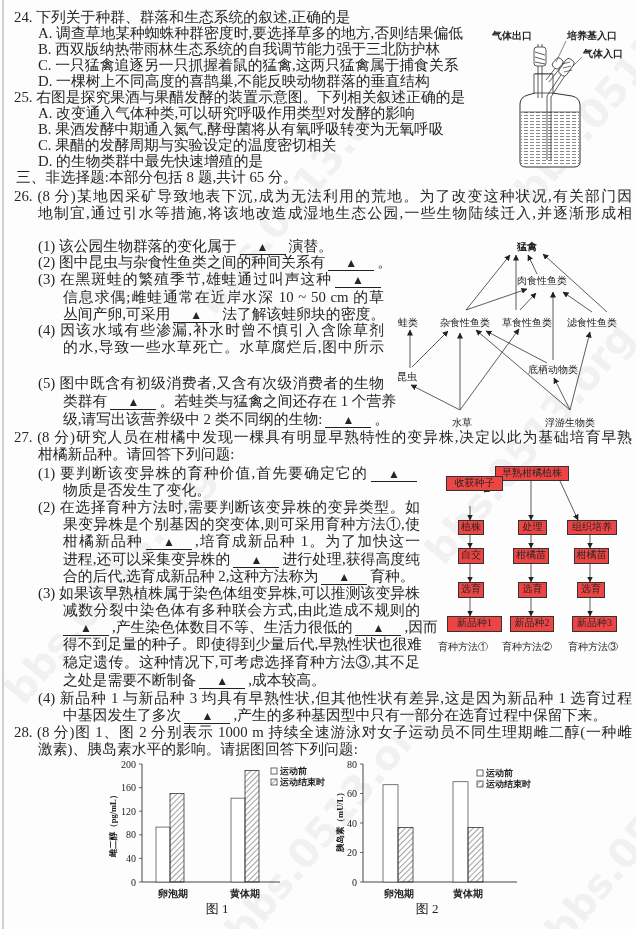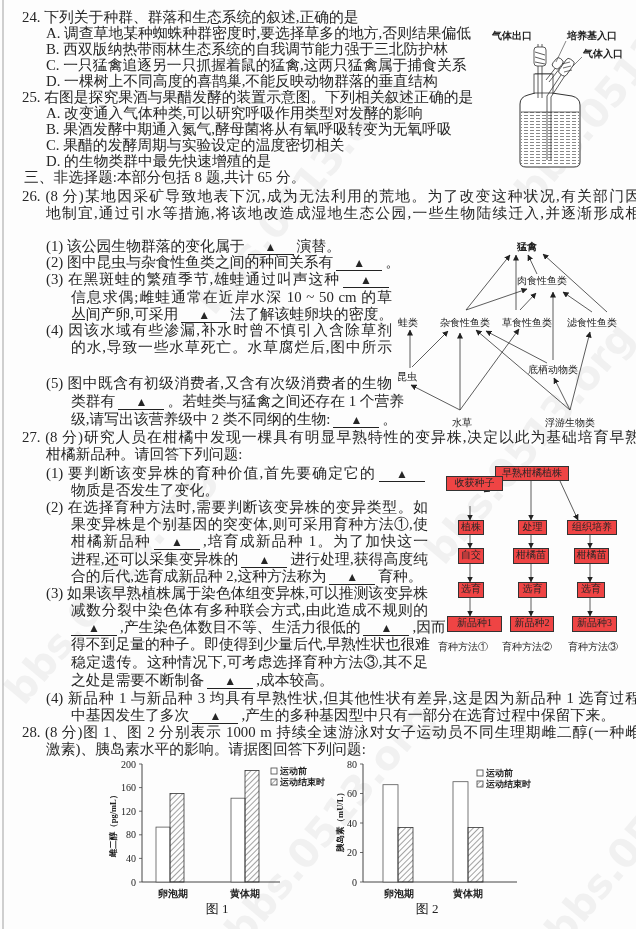--- a/index.html
+++ b/index.html
@@ -2,21 +2,21 @@
 <html><head>
 <meta charset="utf-8">
 <style>
   html, body { margin:0; padding:0; }
   body { width:636px; height:929px; overflow:hidden; background:#fdfdfd; }
   #page { position:relative; width:636px; height:929px; background:#fdfdfd;
           font-family:"Liberation Serif","DejaVu Serif",serif; color:#262626; overflow:hidden; }
   .border-left { position:absolute; left:2px; top:0; width:2px; height:929px; background:#cfcfcf; }
   .wm { position:absolute; font-family:"DejaVu Sans",sans-serif; font-size:40px; font-weight:bold;
         color:rgba(140,140,140,0.10); transform:rotate(-50deg); white-space:nowrap; z-index:0; }
-  .ln { position:absolute; white-space:nowrap; font-size:14.8px; line-height:17px; z-index:1;margin-left:8px; }
+  .ln { position:absolute; white-space:nowrap; font-size:14.8px; line-height:17px; z-index:1; }
   .j { text-align:justify; text-align-last:justify; }
   .bold { font-weight:normal; }
   .blank { display:inline-block; width:46px; border-bottom:1px solid #222; text-align:center;
            font-size:12px; line-height:14px; margin:0 3px; text-align-last:center; }
   .fig { position:absolute; z-index:1; overflow:visible; }
   .fig text { font-family:"Liberation Serif","DejaVu Serif",serif; fill:#222; }
   .fbox { position:absolute; border:1px solid #333; background:#ef4444; font-size:10px; line-height:12px;
           text-align:center; white-space:nowrap; z-index:2; }
   .flabel { position:absolute; font-size:10px; line-height:12px; white-space:nowrap; z-index:2; transform:translateX(-50%); }
 </style>

